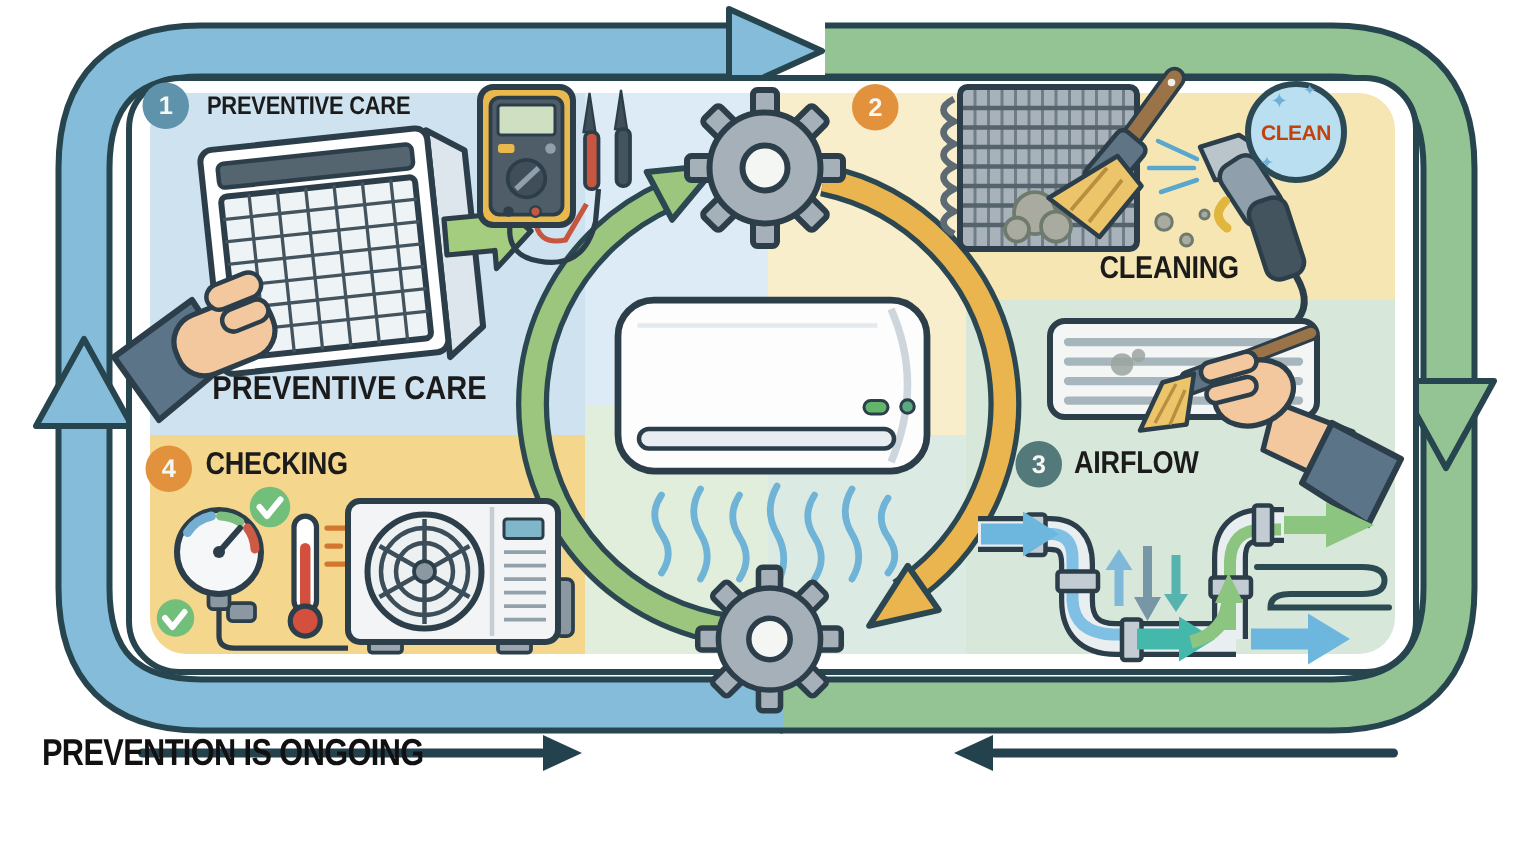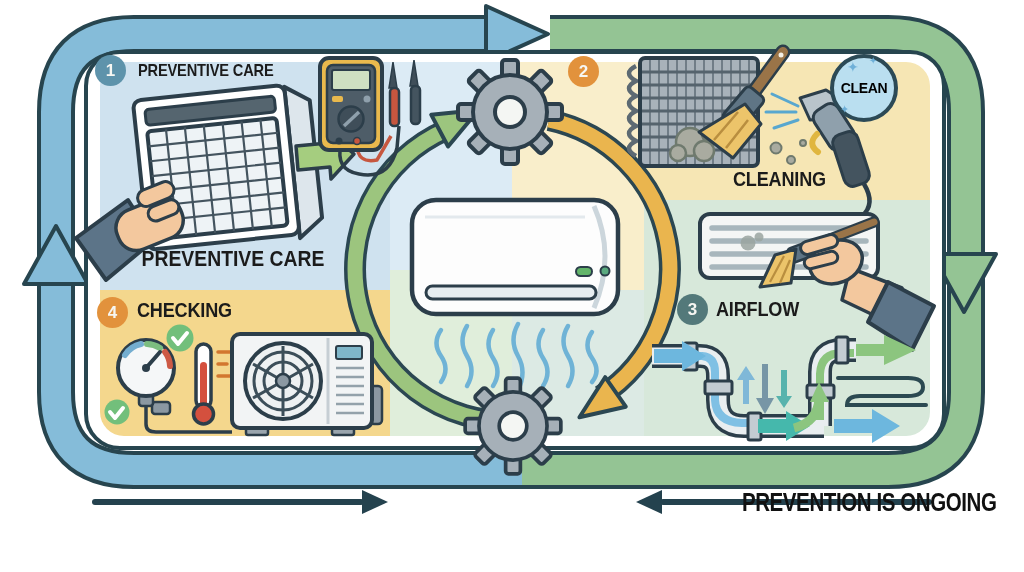--- a/index.html
+++ b/index.html
@@ -26,26 +26,26 @@
          align-items:center;justify-content:center;color:#f6f6f2;font-weight:700;font-size:17px;}
   .badge-blue{background:#5e93ab;}
   .badge-orange{background:#e2923c;}
   .badge-teal{background:#53797a;}
   .title{position:absolute;z-index:6;font-weight:700;color:#1b1b1b;white-space:nowrap;
          transform:scaleX(.86);transform-origin:left center;letter-spacing:-.2px;}
   .t-small{font-size:17px;}
   .t-mid{font-size:21px;}
   .caption{position:absolute;z-index:6;font-weight:700;color:#1b1b1b;font-size:22px;
            text-align:center;transform:scaleX(.88);transform-origin:center;white-space:nowrap;}
-  .banner{position:absolute;z-index:6;left:0;right:0;top:488px;text-align:right;font-weight:700;
+  .banner{position:absolute;z-index:6;left:0;right:0;top:488px;text-align:left;font-weight:700;
           font-size:25px;color:#111;letter-spacing:-.5px;}
   .banner span{display:inline-block;transform:scaleX(.82);}
   .clean-bubble{position:absolute;z-index:6;left:830px;top:54px;width:68px;height:68px;border-radius:50%;
                 background:#badff0;border:4px solid #2c4a56;display:flex;align-items:center;justify-content:center;
-                font-weight:700;font-size:14px;color:#000000;letter-spacing:-.3px;}
+                font-weight:700;font-size:14px;color:#c2410c;letter-spacing:-.3px;}
   .sparkle{position:absolute;z-index:7;color:#6fb0d8;font-size:13px;line-height:1;}
   .sp1{left:847px;top:60px;font-size:14px;}
   .sp2{left:869px;top:56px;font-size:10px;}
   .sp3{left:840px;top:104px;font-size:11px;}
   
   .timeline{position:absolute;z-index:4;left:0;top:518px;width:1024px;height:50px;}
 </style>
 </head>
 <body>
 

